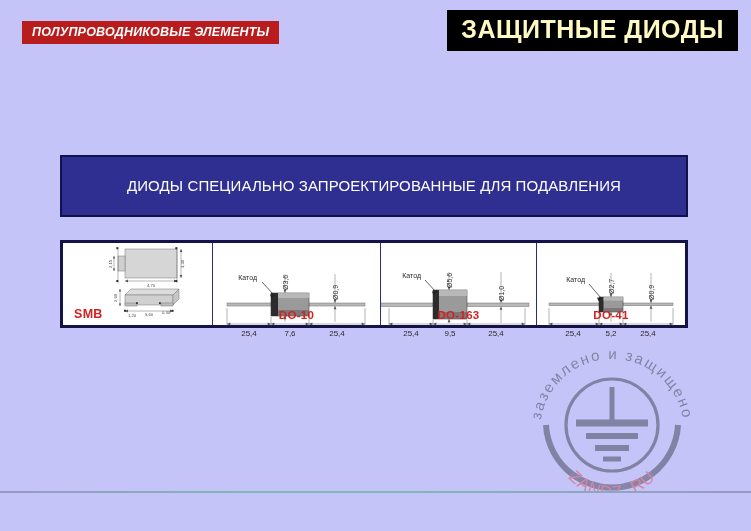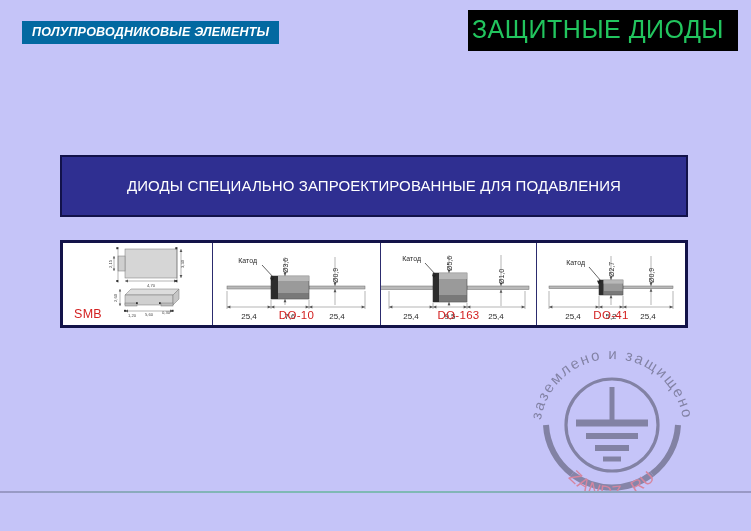--- a/index.html
+++ b/index.html
@@ -6,32 +6,32 @@
   body{
     width:751px;height:531px;
     background:#c5c4f8;
     font-family:"Liberation Sans", sans-serif;
     overflow:hidden;
     position:relative;
   }
   
   .topbar-left{
     position:absolute;left:22px;top:21px;
-    background:#0369a1;color:#fff;
+    background:#b91c1c;color:#fff;
     font-style:italic;font-weight:bold;
     font-size:12.5px;letter-spacing:.2px;
     padding:4px 10px 5px 10px;
     white-space:nowrap;
   }
   .topbar-right{
     position:absolute;right:13px;top:10px;
-    background:#000;color:#22c55e;
-    font-weight:normal;font-size:25px;
+    background:#000;color:#fef9c3;
+    font-weight:bold;font-size:25px;
     letter-spacing:.5px;
-    padding:5px 14px 7px 4px;
+    padding:5px 14px 7px 14px;
     white-space:nowrap;
   }
   
   .title-box{
     position:absolute;left:60px;top:155px;
     width:628px;height:62px;
     background:#2f2f91;
     border:2px solid #12124a;
     color:#fff;
     display:flex;align-items:center;justify-content:center;
@@ -59,30 +59,30 @@
     box-sizing:border-box;
     background:#fff;
   }
   .pkg:last-child{border-right:none;}
   .pkg.smb{width:150px;}
   .pkg.do15{width:168px;}
   .pkg.do201{width:156px;}
   .pkg.do41{width:calc(628px - 6px - 150px - 168px - 156px);}
   .pkg-name{
     position:absolute;bottom:4px;
-    font-weight:normal;color:#d32020;
+    font-weight:bold;color:#d32020;
     font-size:11.5px;letter-spacing:.3px;
   }
   .pkg.smb .pkg-name{left:11px;font-size:12.5px;}
   .pkg.do15 .pkg-name{left:50%;transform:translateX(-50%);}
   .pkg.do201 .pkg-name{left:50%;transform:translateX(-50%);}
   .pkg.do41 .pkg-name{left:50%;transform:translateX(-50%);}
 
   
-  .axial{position:absolute;left:0;top:0;width:100%;height:100%;}
+  .axial{position:absolute;left:0;top:17px;width:100%;height:100%;}
   .axial svg{display:block;}
   
   .smbdraw{position:absolute;left:0;top:0;width:100%;height:100%;}
 
   
   .stamp{
     position:absolute;left:520px;top:343px;
     width:185px;height:150px;
     opacity:.62;
   }

